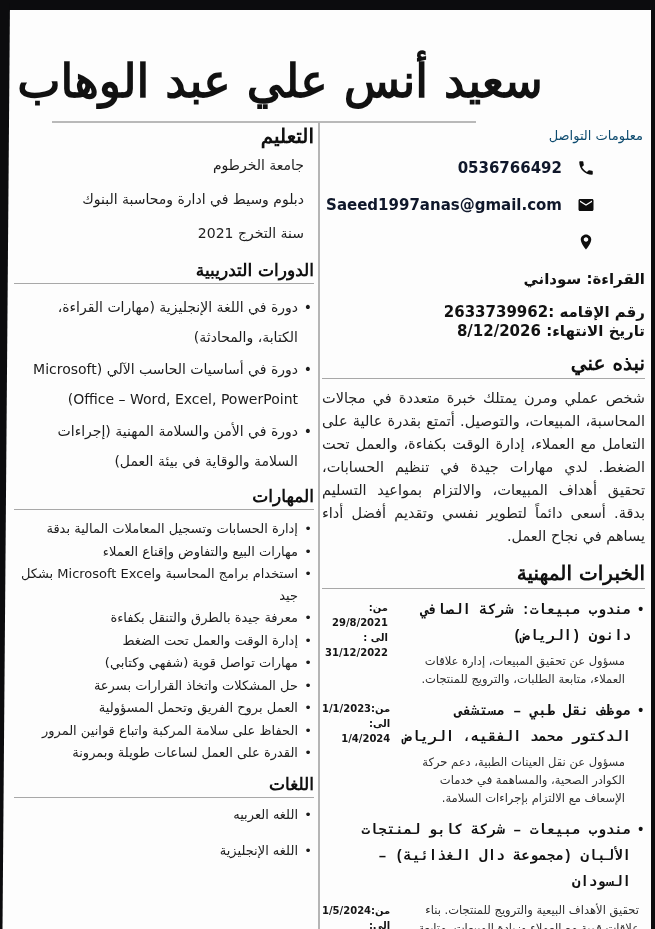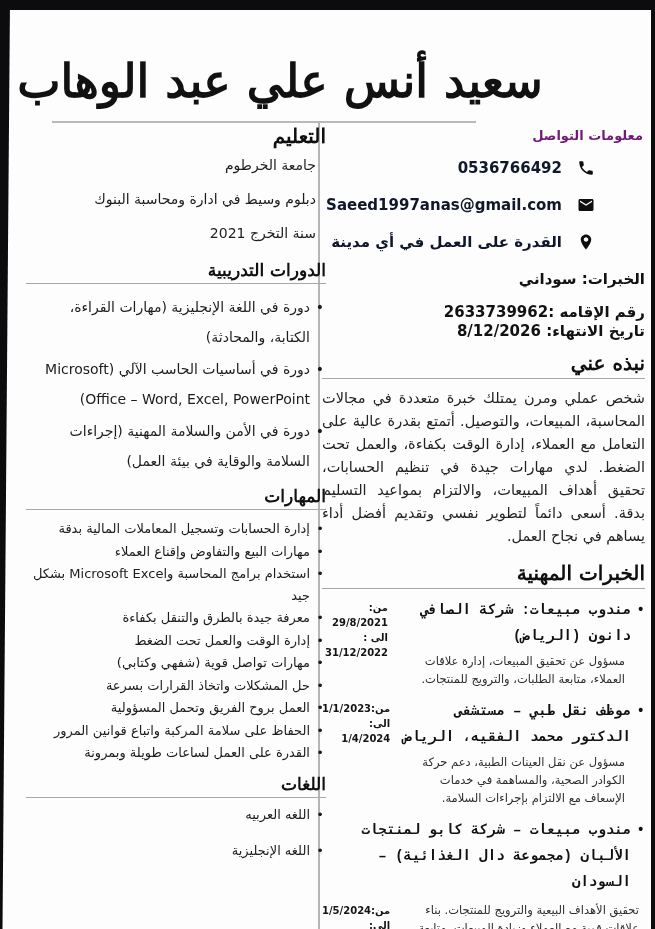--- a/index.html
+++ b/index.html
@@ -17,37 +17,37 @@
     position:absolute; top:20px; left:0; width:560px; text-align:center;
     font-family:"DejaVu Serif","Liberation Serif",serif;
     font-size:46px; font-weight:bold; color:#111;margin-top:34px;
   }
   .top-rule { position:absolute; top:121px; left:52px; width:424px; height:2px; background:#b9b9b9; }
   .v-rule { position:absolute; top:122px; left:318px; width:2px; height:807px; background:#b5b5b5; }
 
   .rule { height:1px; background:#a8a8a8; margin:3px 0 8px 0; }
 
   
-  .col-left { position:absolute; left:26px; top:124px; width:300px; direction:rtl; text-align:right; }
+  .col-left { position:absolute; left:14px; top:124px; width:300px; direction:rtl; text-align:right; }
   .h-lg { font-family:"DejaVu Serif","Liberation Serif",serif; font-size:20px; font-weight:bold; color:#101010; }
   .h-md { font-family:"DejaVu Serif","Liberation Serif",serif; font-size:17px; font-weight:bold; color:#101010; }
 
   .edu-item { font-size:14px; padding:9px 10px 9px 0; color:#1c1c1c; }
   .col-left .h-md { margin-top:10px; }
 
   ul.blist { list-style:none; }
   ul.blist li { position:relative; padding-right:16px; color:#1c1c1c; }
   ul.blist li::before { content:"•"; position:absolute; right:2px; top:0; }
   ul.courses li { font-size:14px; line-height:30px; margin-bottom:2px; }
   ul.skills li  { font-size:13px; line-height:21.5px; margin-bottom:1px; }
   ul.langs li   { font-size:13px; line-height:18px; margin:8px 0 18px 0; }
 
   
   .col-right { position:absolute; left:322px; top:124px; width:323px; direction:rtl; text-align:right; }
-  .contact-header { font-size:13px; font-weight:700; color:#701a75; margin:4px 2px 16px 0; }
+  .contact-header { font-size:13px; font-weight:400; color:#0c4a6e; margin:4px 2px 16px 0; }
   .contact-row { display:flex; align-items:center; padding-right:50px; margin-bottom:19px; }
   .contact-row .icon { width:18px; height:18px; margin-left:15px; flex:0 0 auto; }
   .contact-row .icon svg { width:18px; height:18px; display:block; fill:#0e0e0e; }
   .contact-text { font-size:15px; font-weight:bold; color:#0f172a; }
   .ltr { direction:ltr; unicode-bidi:embed; }
   .fact { font-size:15px; font-weight:bold; color:#121212; line-height:19px; }
   .fact.nat { margin:4px 0 14px 0; }
   .about-h { margin-top:10px; }
   .about-text { font-size:14.5px; line-height:23px; text-align:justify; color:#222; margin-bottom:13px; }
   .exp-h { margin-top:2px; }
@@ -132,24 +132,23 @@
       </span>
       <span class="contact-text ltr">Saeed1997anas@gmail.com</span>
     </div>
 
     <div class="contact-row">
       <span class="icon">
         <svg viewBox="0 0 24 24">
             <path d="M12 2C8.13 2 5 5.13 5 8.5c0 5.25 7 13.5 7 13.5s7-8.25 7-13.5C19 5.13 15.87 2 12 2zm0 9.5c-1.66 0-3-1.34-3-3s1.34-3 3-3 3 1.34 3 3-1.34 3-3 3z"></path>
           </svg>
       </span>
-      <span class="contact-text">القدرة على العمل في أي مدينة</span>
     </div>
 
-    <div class="fact nat">الخبرات: سوداني</div>
+    <div class="fact nat">القراءة: سوداني</div>
     <div class="fact">رقم الإقامه :2633739962</div>
     <div class="fact">تاريخ الانتهاء: 8/12/2026</div>
 
     <h2 class="h-lg about-h">نبذه عني</h2>
     <div class="rule"></div>
     <p class="about-text">شخص عملي ومرن يمتلك خبرة متعددة في مجالات المحاسبة، المبيعات، والتوصيل. أتمتع بقدرة عالية على التعامل مع العملاء، إدارة الوقت بكفاءة، والعمل تحت الضغط. لدي مهارات جيدة في تنظيم الحسابات، تحقيق أهداف المبيعات، والالتزام بمواعيد التسليم بدقة. أسعى دائماً لتطوير نفسي وتقديم أفضل أداء يساهم في نجاح العمل.</p>
 
     <h2 class="h-lg exp-h">الخبرات المهنية</h2>
     <div class="rule"></div>
 

